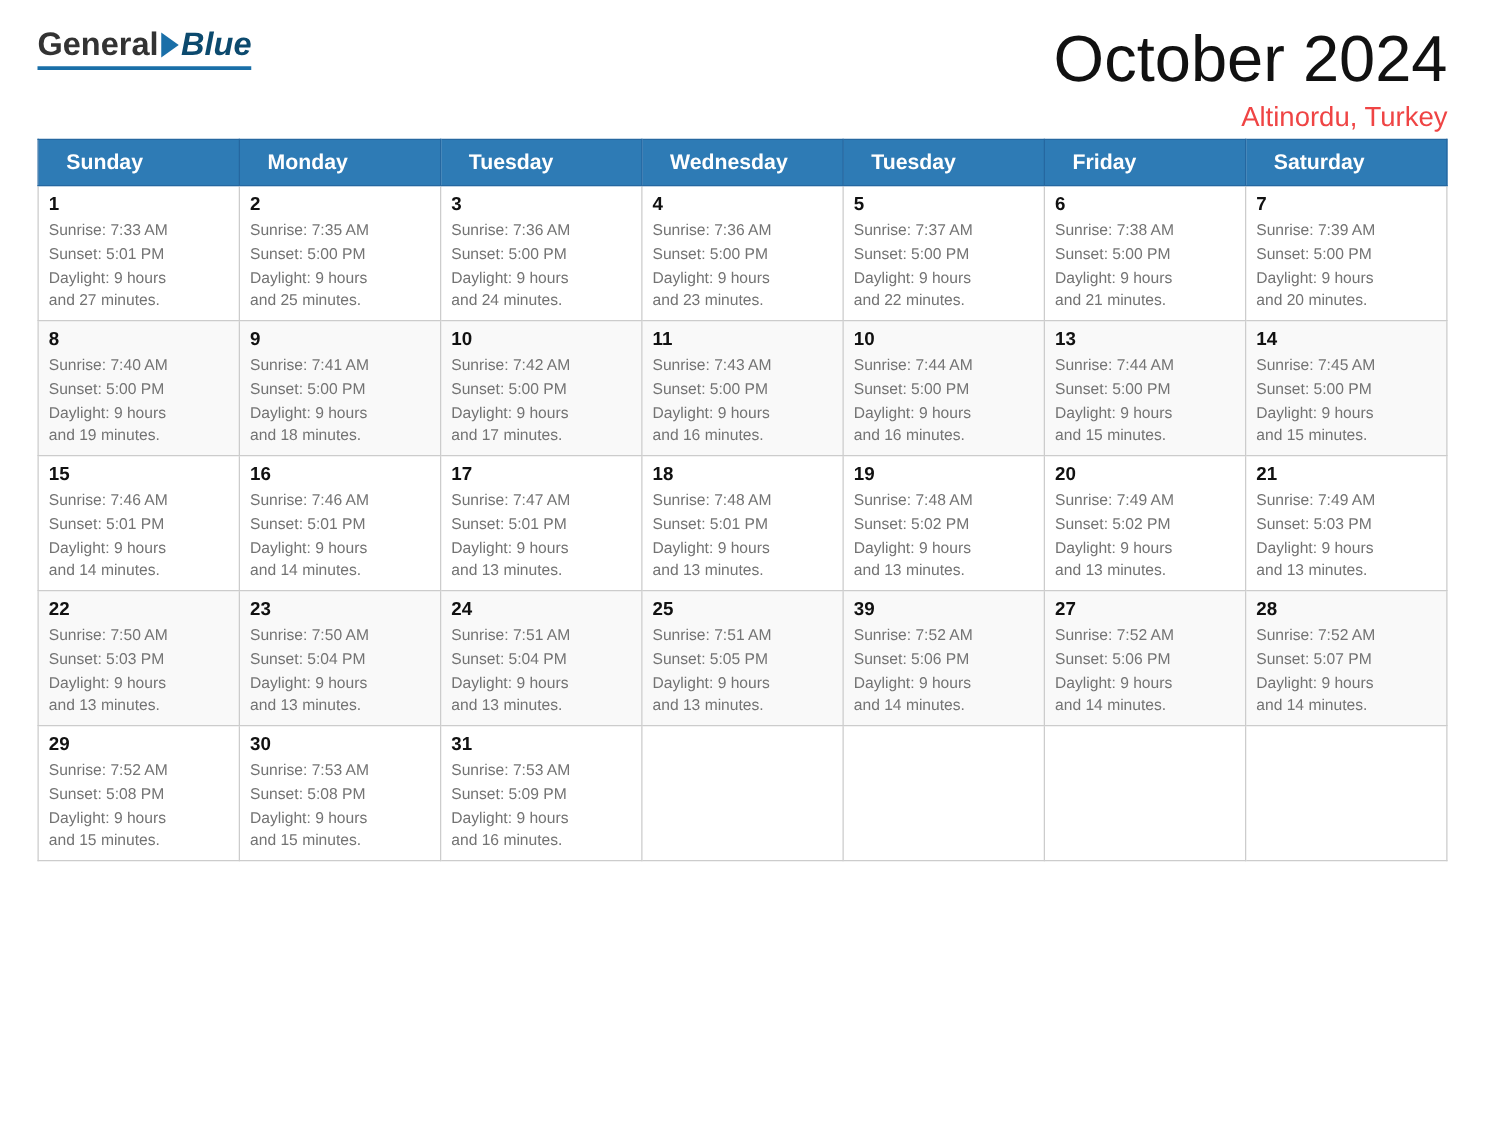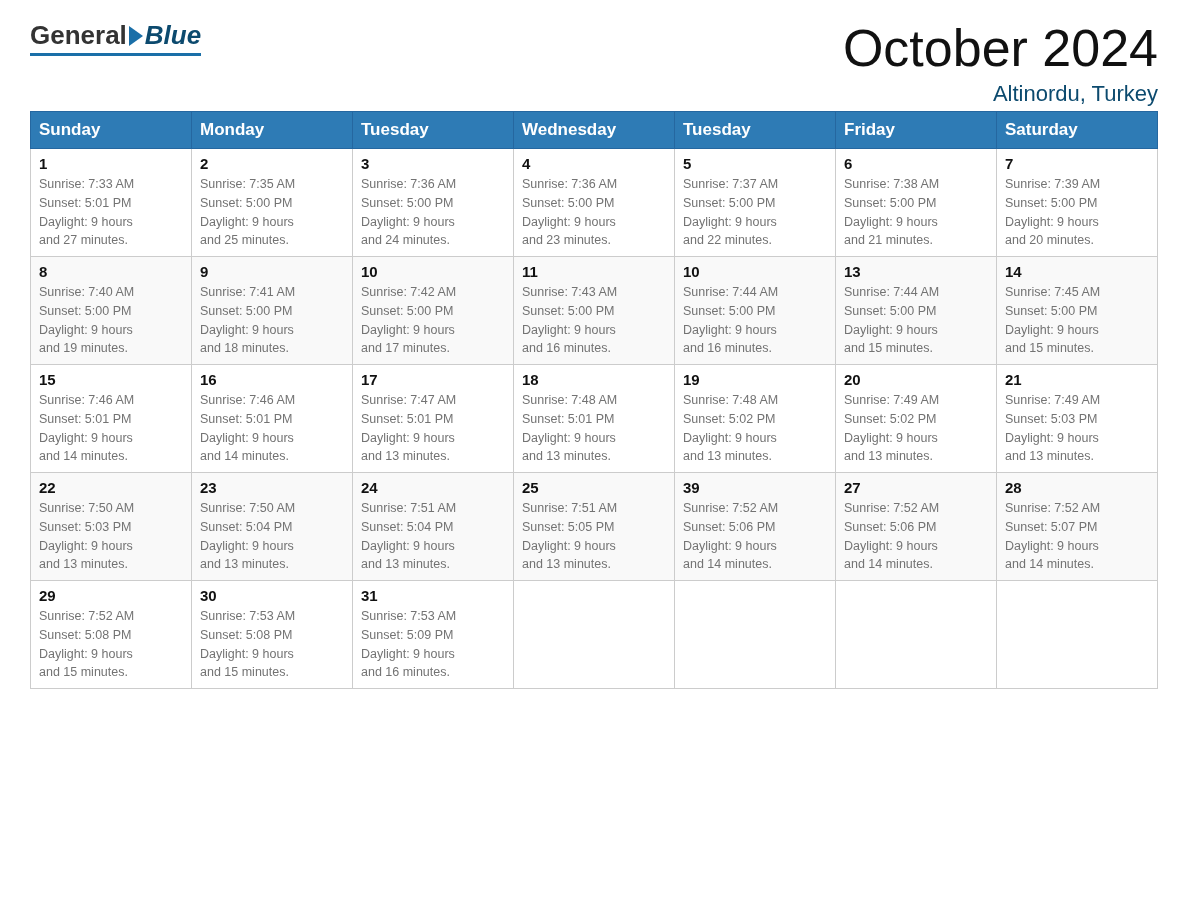--- a/index.html
+++ b/index.html
@@ -39,34 +39,34 @@
       text-align: right;
     }
     .month-year-title {
       font-size: 52px;
       font-weight: normal;
       color: #111;
       line-height: 1.1;
     }
     .location-subtitle {
       font-size: 22px;
-      color: #0c4a6e;
+      color: #ef4444;
       margin-top: 4px;
     }
     .calendar-table {
       width: 100%;
       border-collapse: collapse;
       border: 1px solid #aaa;
     }
     .calendar-table th {
       background-color: #2e7bb5;
       color: #fff;
       font-size: 17px;
       font-weight: bold;
-      padding: 8px 8px;
+      padding: 8px 22px;
       text-align: left;
       border: 1px solid #2567a0;
     }
     .calendar-table td {
       vertical-align: top;
       padding: 6px 8px;
       border: 1px solid #ccc;
       width: 14.28%;
       font-size: 13px;
       color: #222;

